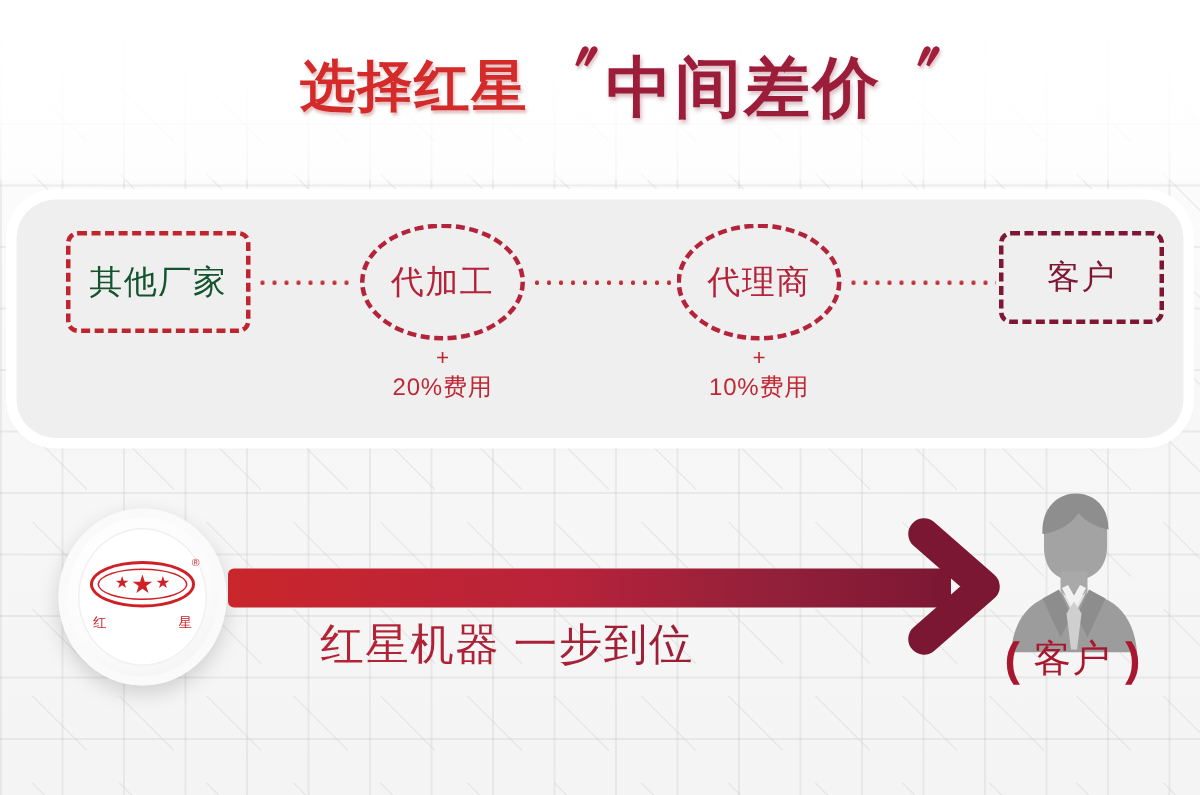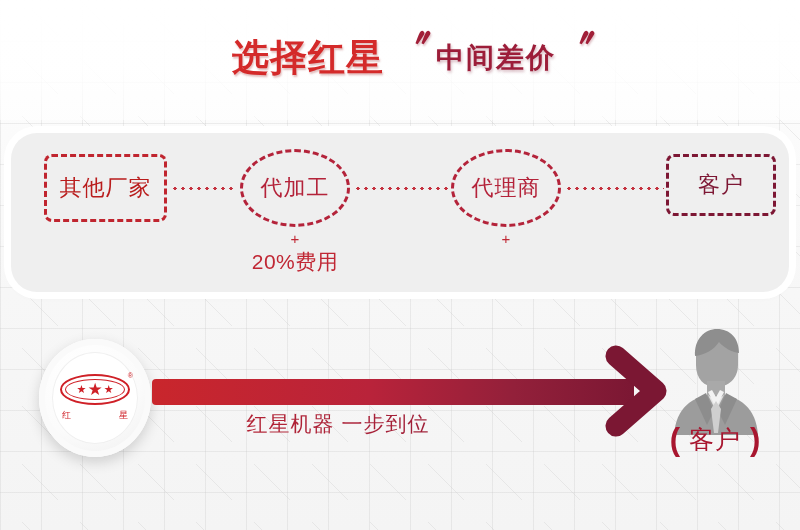--- a/index.html
+++ b/index.html
@@ -67,21 +67,21 @@
   .t-quote {
     font-size: 34px;
     font-weight: bold;
     color: #a11f38;
     position: relative;
     top: -11px;
     letter-spacing: -2px;
     text-shadow: 1px 2px 2px rgba(140,30,50,0.25);
   }
   .t-accent {
-    font-size: 28px;
+    font-size: 44px;
     font-weight: bold;
     color: #9c1d39;
     letter-spacing: 2px;
     margin: 0 6px;
     text-shadow: 1px 2px 3px rgba(120,20,45,0.30);
   }
 
   
   #flow-panel {
     position: absolute;
@@ -95,21 +95,21 @@
   .node-label { line-height: 1; }
 
   
   .flow-box {
     position: absolute;
     display: flex;
     align-items: center;
     justify-content: center;
     border: 3px dashed #c0252f;
     border-radius: 8px;
-    color: #b91c1c;
+    color: #14532d;
     font-size: 22px;
     letter-spacing: 1px;
     box-sizing: border-box;
   }
   #node-other {
     left: 33px; top: 21px;
     width: 123px; height: 68px;
   }
   #node-customer-box {
     left: 655px; top: 21px;
@@ -136,21 +136,21 @@
 
   
   .fee {
     position: absolute;
     width: 150px;
     text-align: center;
     color: #c02734;
     line-height: 1.15;
   }
   .fee .plus { font-size: 15px; display: block; margin-bottom: 3px; }
-  .fee .amt { font-size: 21px; display: block; letter-spacing: 0.5px; }
+  .fee .amt { font-size: 16px; display: block; letter-spacing: 0.5px; }
   #fee-oem { left: 209px; top: 97px; }
   #fee-agent { left: 420px; top: 97px; }
 
   
   .connector {
     position: absolute;
     height: 3px;
     top: 54px;
     background-image: radial-gradient(circle, #c5323f 1.5px, transparent 1.6px);
     background-size: 8px 3px;
@@ -231,21 +231,21 @@
   }
   #arrow-head svg { display: block; }
 
   #arrow-caption {
     position: absolute;
     left: 0; top: 410px;
     width: 656px;
     text-align: center;
     padding-left: 20px;
     box-sizing: border-box;
-    font-size: 21px;
+    font-size: 29px;
     letter-spacing: 1px;
     background: linear-gradient(90deg, #c8262d 0%, #a92138 55%, #7d1734 100%);
     -webkit-background-clip: text;
     background-clip: text;
     color: transparent;
     white-space: nowrap;
   }
 
   
   #person {
@@ -306,20 +306,21 @@
       <span class="node-label">客户</span>
     </div>
 
     <div class="fee" id="fee-oem">
       <span class="plus">+</span>
       <span class="amt">20%费用</span>
     </div>
 
     <div class="fee" id="fee-agent">
       <span class="plus">+</span>
+      <span class="amt">10%费用</span>
     </div>
 
   </div>
 
   <div id="logo-badge">
     <div id="logo-inner">
       <div id="logo-oval">
         <span class="logo-star sm">★</span>
         <span class="logo-star lg">★</span>
         <span class="logo-star sm">★</span>

